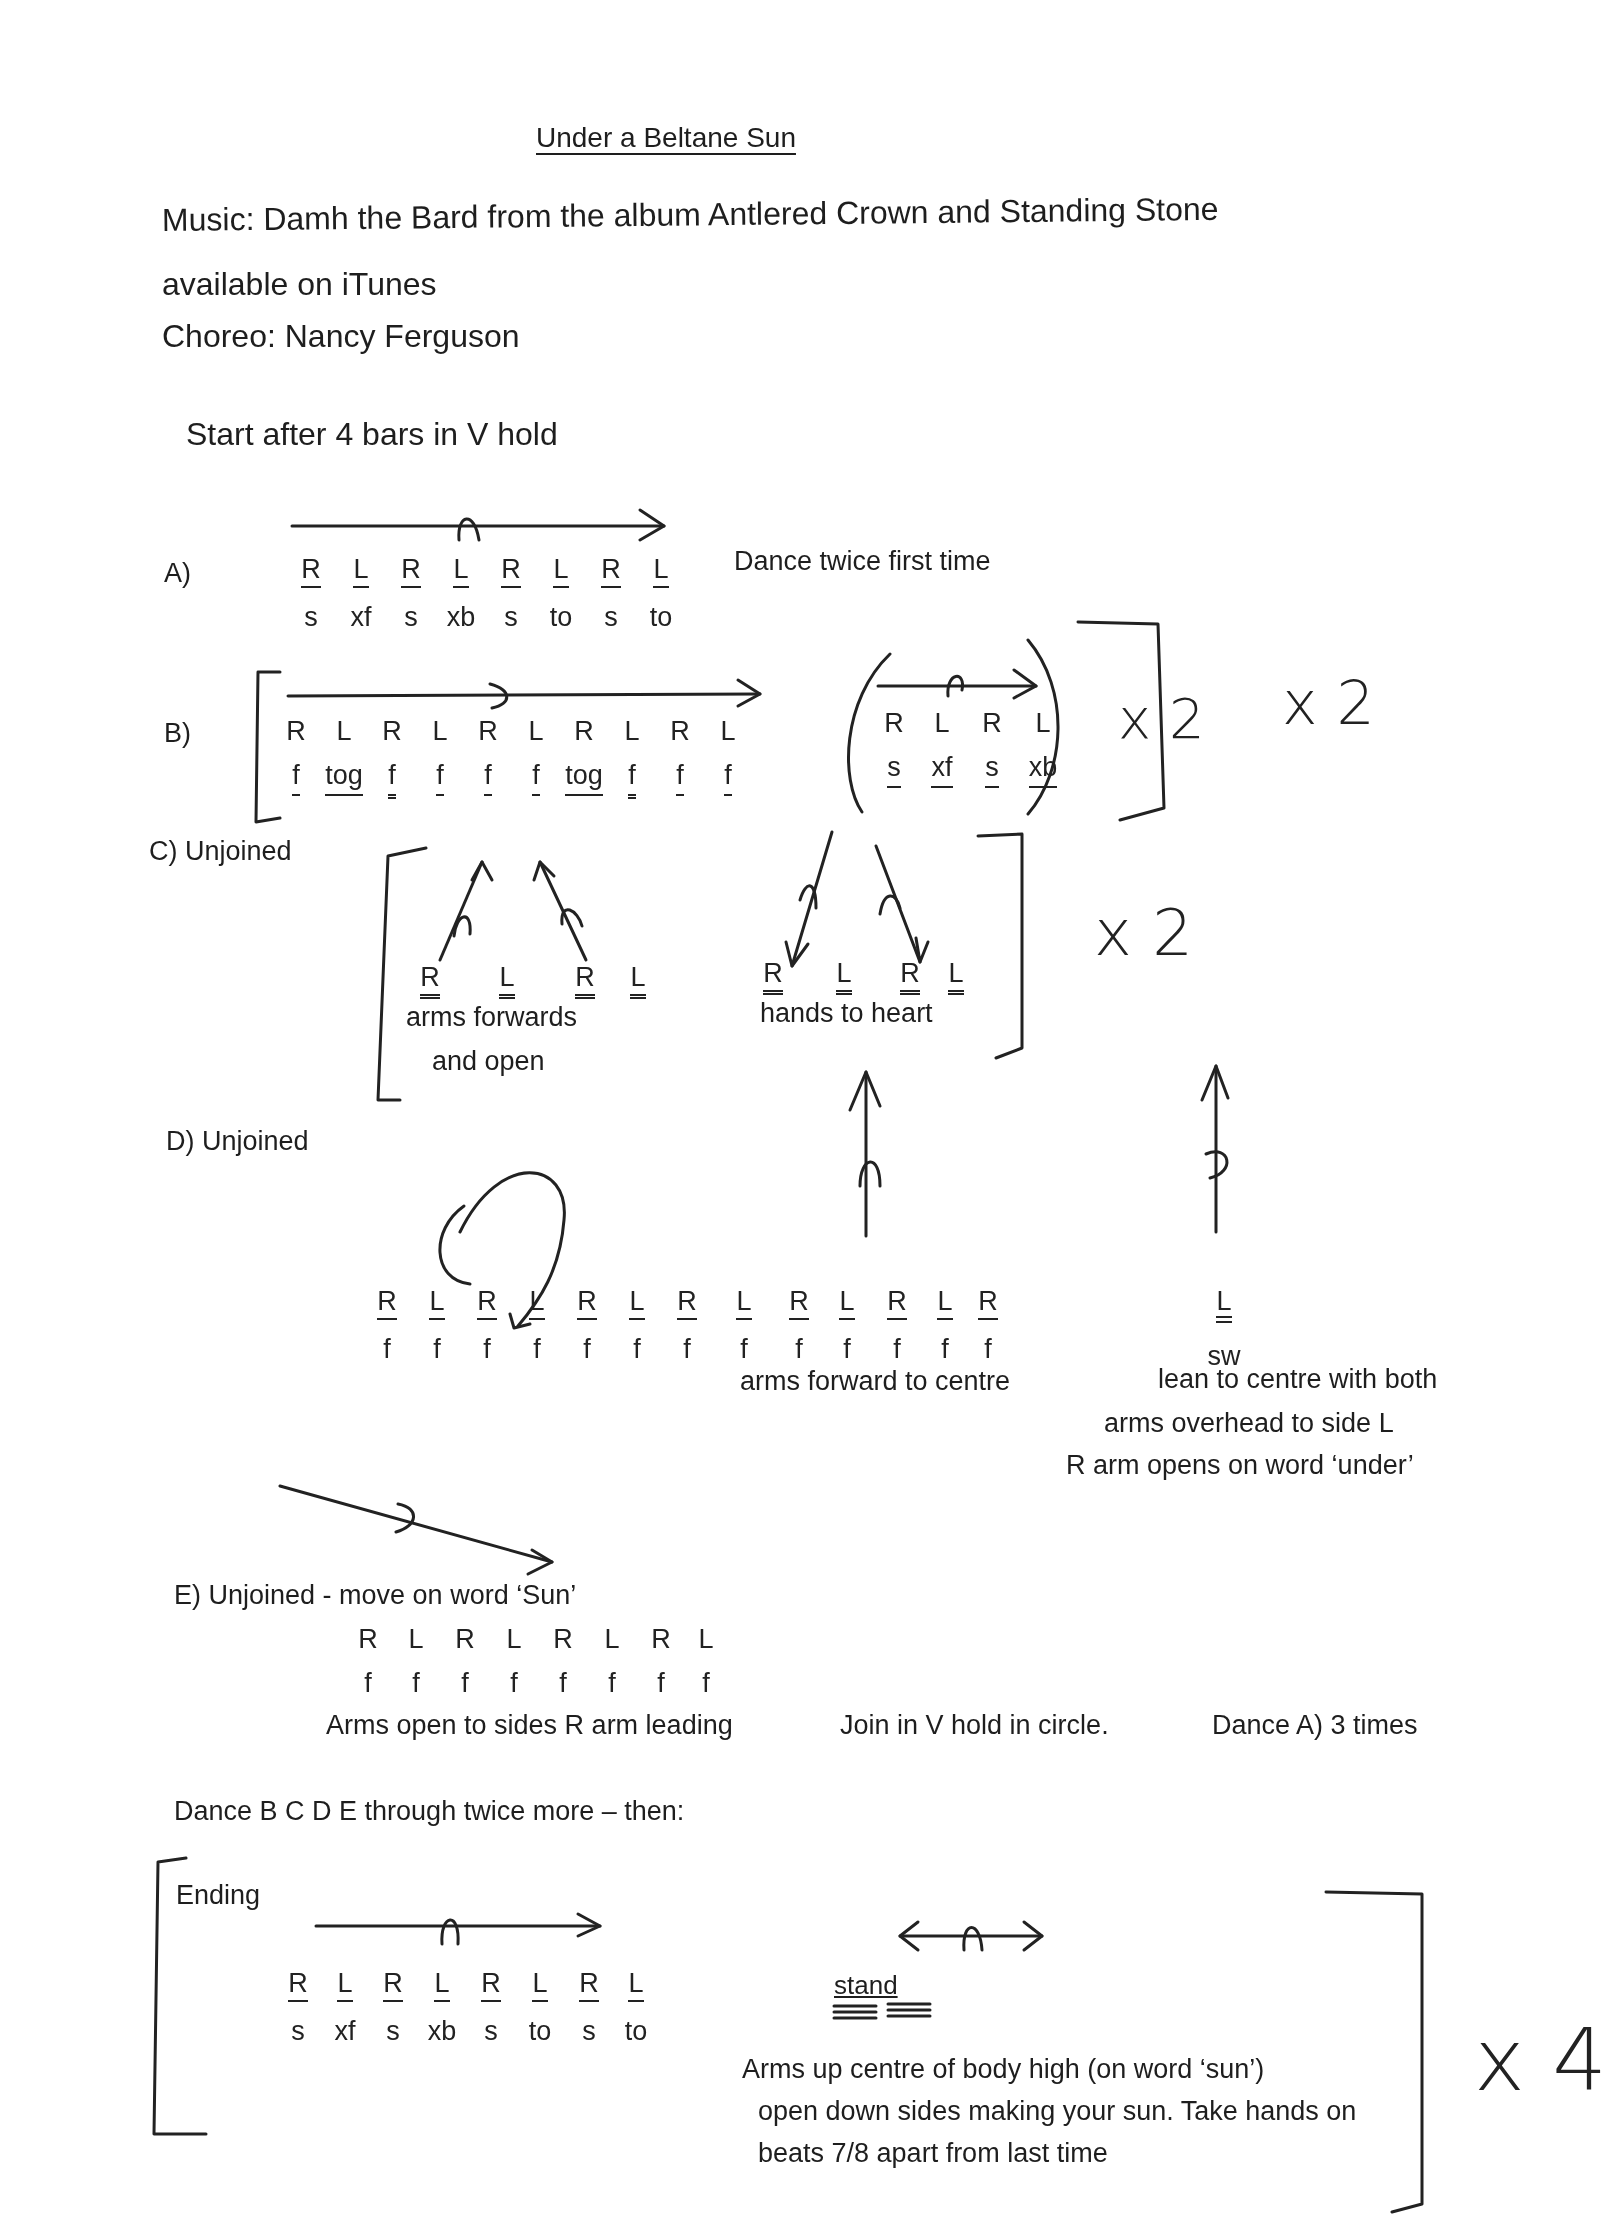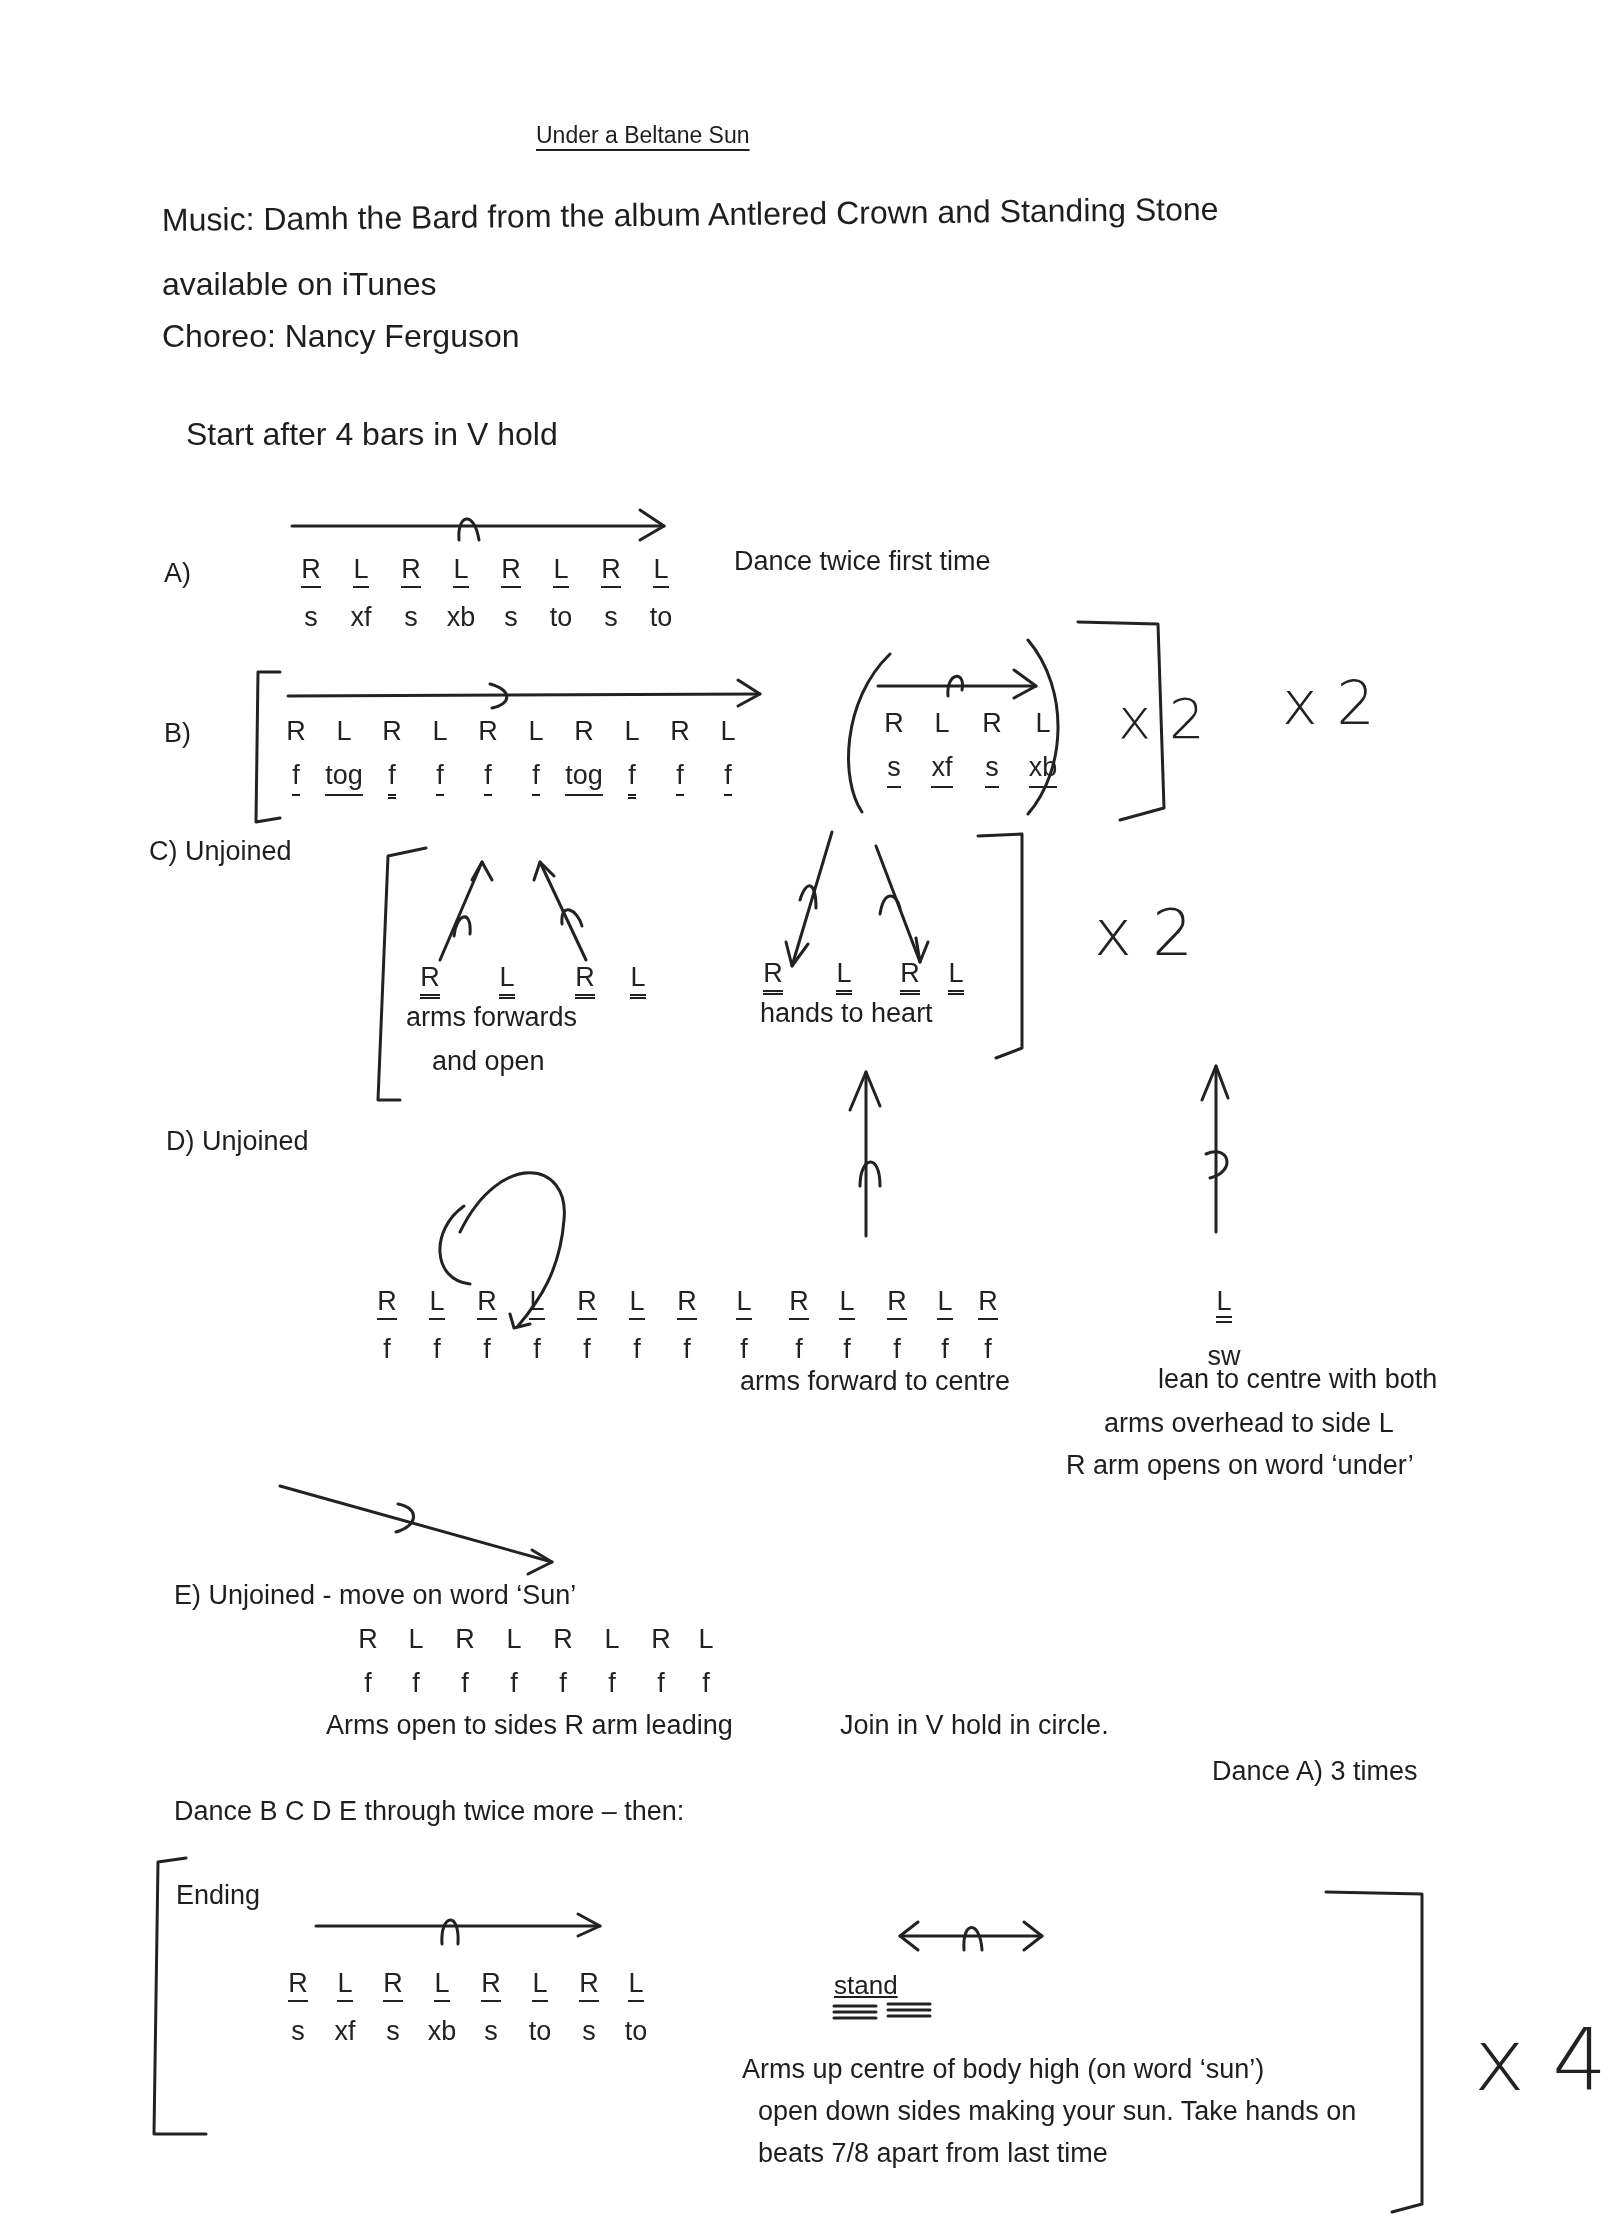--- a/index.html
+++ b/index.html
@@ -1,19 +1,19 @@
 <!DOCTYPE html>
 <html><head>
 <meta charset="utf-8">
 <style>
   html, body { margin:0; padding:0; background:#fff; }
   body { width:1620px; height:2238px; position:relative; overflow:hidden;
          font-family:"Liberation Sans", sans-serif; color:#222; }
   .t { position:absolute; white-space:nowrap; color:#1e1e1e; }
-  .title { font-size:23px; text-decoration:underline; text-underline-offset:6px; }
+  .title { font-size:28px; text-decoration:underline; text-underline-offset:6px; }
   .big { font-size:32px; }
   .lbl { font-size:27px; }
   .body { font-size:27px; }
   .steps { position:absolute; display:flex; }
   .steps .cell { display:flex; flex-direction:column; align-items:center; }
   .steps .foot { font-size:27px; line-height:30px; }
   .steps .act { font-size:27px; line-height:34px; margin-top:12px; }
   .u1 { border-bottom:2px solid #222; padding-bottom:2px; }
   .u2 { border-bottom:5px double #222; padding-bottom:2px; }
   .hand { position:absolute; font-family:"DejaVu Sans", sans-serif; font-weight:200; color:#222; }
@@ -260,21 +260,21 @@
       <span class="foot">R</span>
       <span class="act">f</span>
     </div>
   <div class="cell" style="width:40px">
       <span class="foot">L</span>
       <span class="act">f</span>
     </div>
 </div>
 <div class="t body" style="left:326px;top:1710px;">Arms open to sides R arm leading</div>
 <div class="t body" style="left:840px;top:1710px;">Join in V hold in circle.</div>
-<div class="t body" style="left:1212px;top:1756px;">Dance A) 3 times</div>
+<div class="t body" style="left:1212px;top:1710px;">Dance A) 3 times</div>
 
 <div class="t body" style="left:174px;top:1796px;">Dance B C D E through twice more – then:</div>
 
 <div class="t lbl" style="left:176px;top:1880px;">Ending</div>
 <div class="steps" style="left:274px;top:1968px;">
   <div class="cell" style="width:48px">
       <span class="foot u1">R</span>
       <span class="act">s</span>
     </div>
   <div class="cell" style="width:46px">

